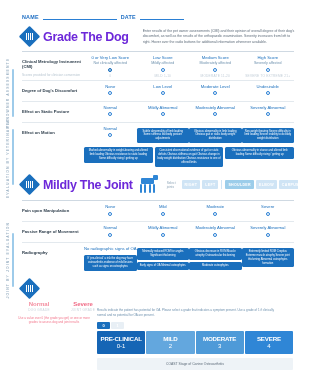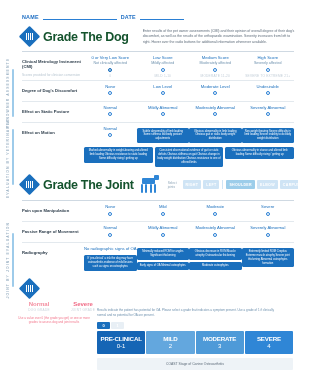--- a/index.html
+++ b/index.html
@@ -21,21 +21,21 @@
   
   .sec-head { display:flex; align-items:center; gap:6px; padding-left:22px; }
   .diamond {
     width:15px; height:15px; flex:0 0 15px;
     background:#1a6fbd; transform:rotate(45deg);
     display:flex; align-items:center; justify-content:center;
     border-radius:1px;
   }
   .diamond .bars { transform:rotate(-45deg); display:flex; gap:1px; }
   .diamond .bars i { display:block; width:1px; height:7px; background:#fff; }
-  .sec-title { font-size:12.5px; font-weight:bold; color:#14532d; letter-spacing:-.3px; white-space:nowrap; }
+  .sec-title { font-size:12.5px; font-weight:bold; color:#6d28d9; letter-spacing:-.3px; white-space:nowrap; }
   .sec-sub { font-size:4px; color:#6f7d8c; margin-top:1px; }
 
   .sec-desc {
     font-size:3.5px; line-height:1.5; color:#5d6b79;
     width:180px; margin-left:8px;
   }
 
   
   .vtab {
     position:absolute; left:6px;
@@ -276,21 +276,21 @@
 
   <div class="sec-head" style="margin-top:8px;">
     <span class="diamond">
         <span class="bars">
           <i></i>
           <i></i>
           <i></i>
           <i></i>
         </span>
       </span>
-    <span class="sec-title">Grade The Joint</span>
+    <span class="sec-title">Mildly The Joint</span>
 
     <span class="dogicon">
       <span style="left:2px; top:3px; width:13px; height:6px;"></span>
       <span style="left:1px; top:9px; width:2.5px; height:9px;"></span>
       <span style="left:5px; top:9px; width:2.5px; height:9px;"></span>
       <span style="left:10px; top:9px; width:2.5px; height:9px;"></span>
       <span style="left:14px; top:9px; width:2.5px; height:9px;"></span>
       <span style="left:14px; top:0px; width:5px; height:5px;"></span>
     </span>
     <span class="selhint">Select joints</span>

